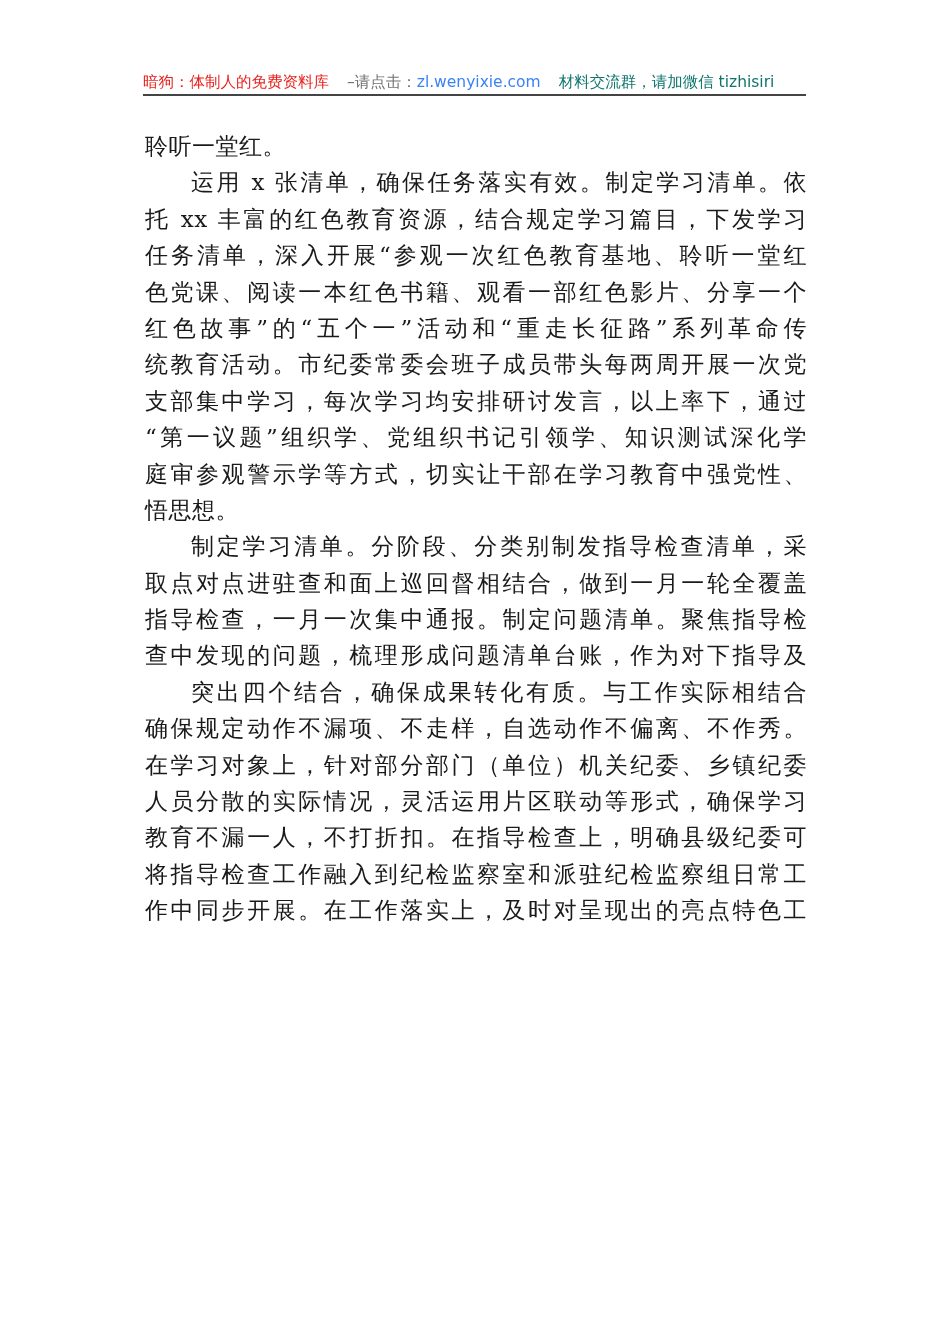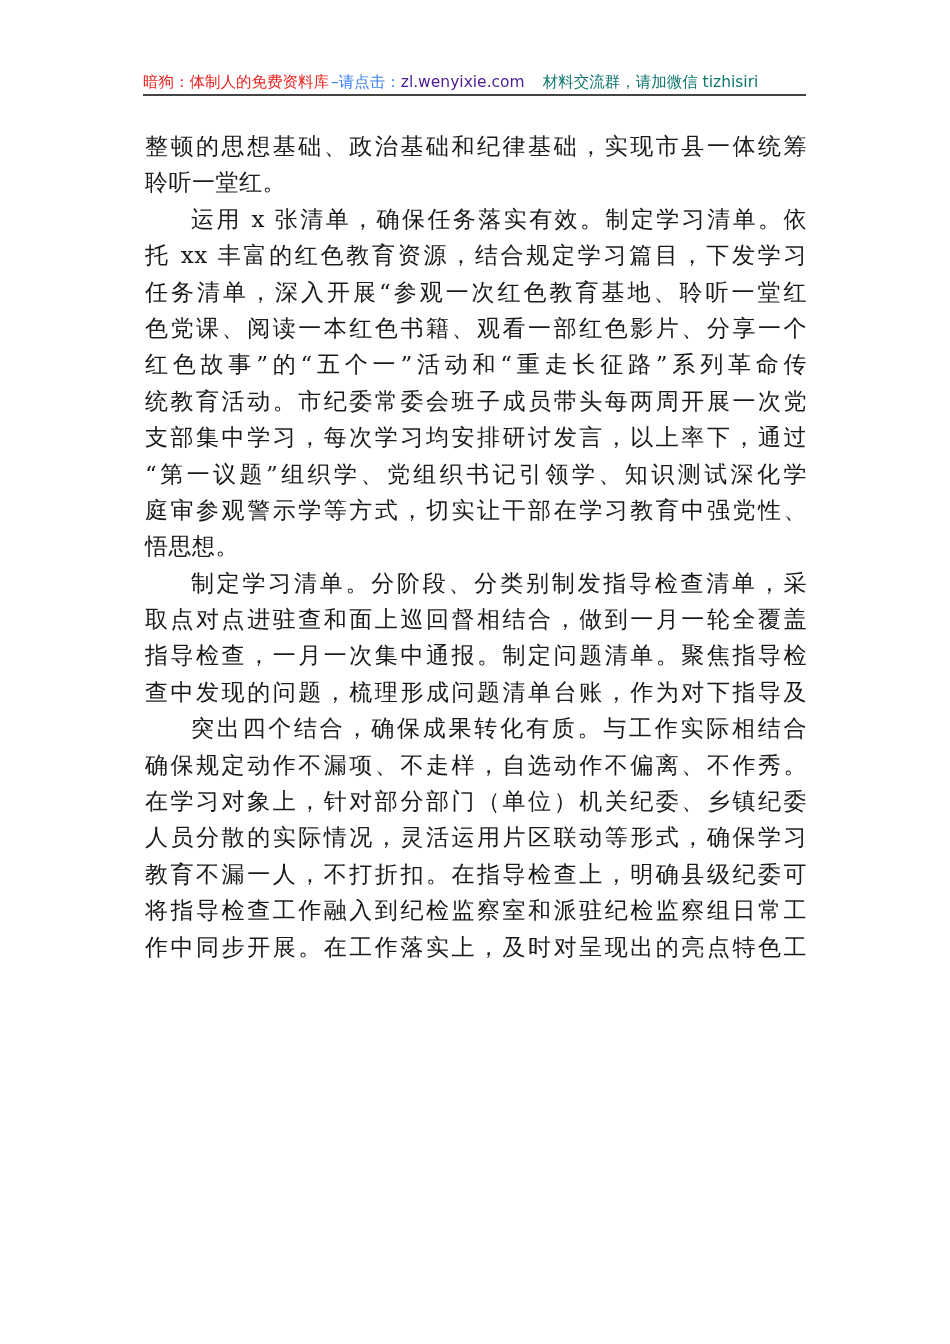--- a/index.html
+++ b/index.html
@@ -22,22 +22,22 @@
       height: 26px;
       border-bottom: 2px solid #444444;
       font-family: "DejaVu Sans", "Liberation Sans", sans-serif;
       font-size: 15.5px;
       line-height: 24px;
       white-space: nowrap;
       display: flex;
       align-items: flex-end;
     }
     .header .brand { color: #e8231f; text-align: center; }
-    .header .prompt { color: #3b82f6; margin-left: 2px; }
-    .header .link { color: #4c1d95; }
+    .header .prompt { color: #737373; margin-left: 18px; }
+    .header .link { color: #3b82f6; }
     .header .contact { color: #0f766e; margin-left: 18px; }
     .body-text {
       position: absolute;
       left: 145px;
       top: 128px;
       width: 662px;
       font-size: 23px;
       color: #1a1a1a;
     }
     .line {
@@ -60,21 +60,20 @@
 <body>
 
 <div class="header">
   <span class="brand">暗狗：体制人的免费资料库</span>
   <span class="prompt">–请点击：</span>
   <span class="link">zl.wenyixie.com</span>
   <span class="contact">材料交流群，请加微信 tizhisiri</span>
 </div>
 
 <div class="body-text" id="doc-body">
-    <div class="line">整顿的思想基础、政治基础和纪律基础，实现市县一体统筹</div>
     <div class="line last">聆听一堂红。</div>
     <div class="line indent">运用 x 张清单，确保任务落实有效。制定学习清单。依</div>
     <div class="line">托 xx 丰富的红色教育资源，结合规定学习篇目，下发学习</div>
     <div class="line">任务清单，深入开展“参观一次红色教育基地、聆听一堂红</div>
     <div class="line">色党课、阅读一本红色书籍、观看一部红色影片、分享一个</div>
     <div class="line">红色故事”的“五个一”活动和“重走长征路”系列革命传</div>
     <div class="line">统教育活动。市纪委常委会班子成员带头每两周开展一次党</div>
     <div class="line">支部集中学习，每次学习均安排研讨发言，以上率下，通过</div>
     <div class="line">“第一议题”组织学、党组织书记引领学、知识测试深化学</div>
     <div class="line">庭审参观警示学等方式，切实让干部在学习教育中强党性、</div>

